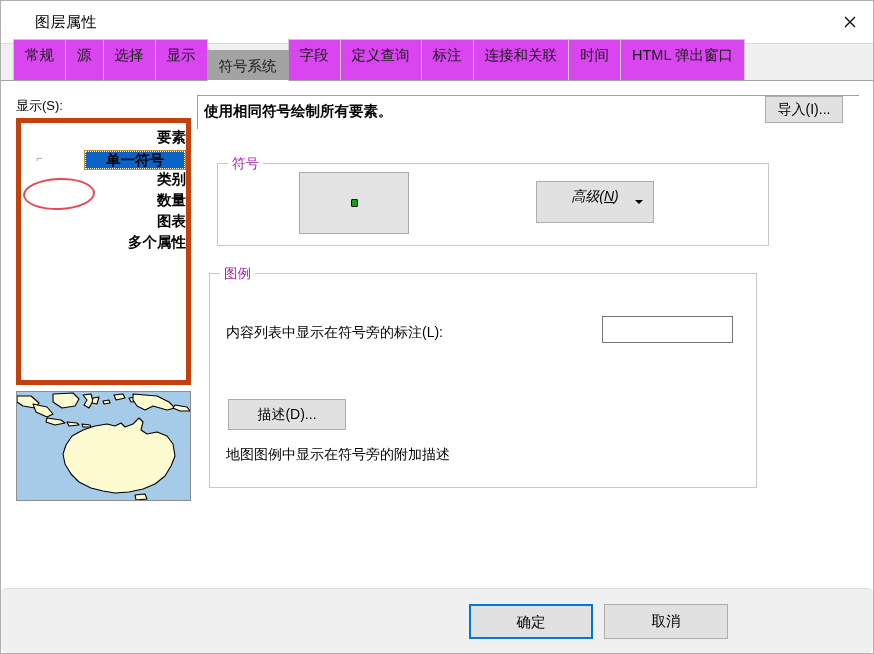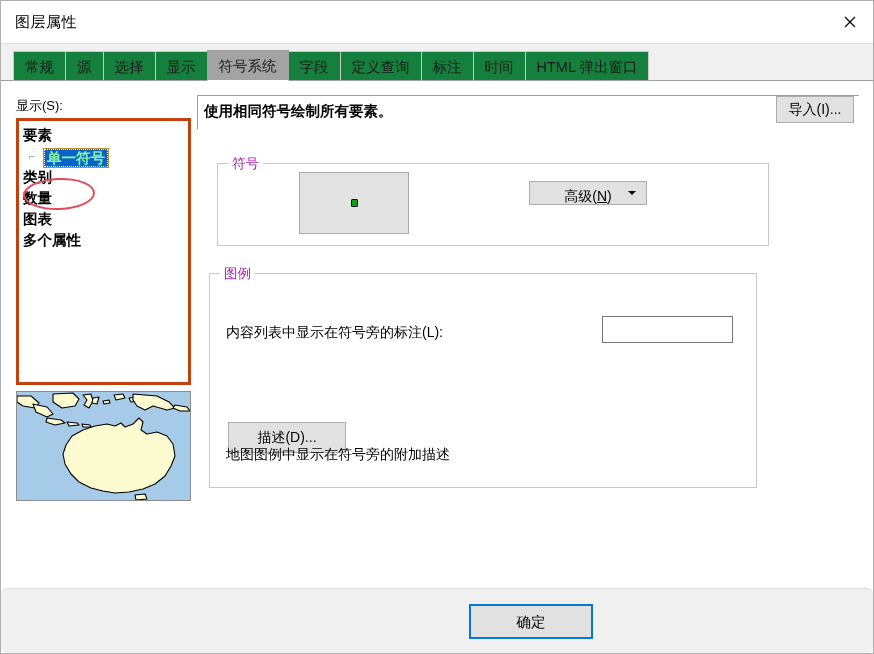--- a/index.html
+++ b/index.html
@@ -30,20 +30,21 @@
   }
 
   
   #titlebar {
     height: 42px;
     flex: 0 0 42px;
     background: #ffffff;
     display: flex;
     align-items: center;
     position: relative;
+    padding-left: 20px;
   }
   #title-text {
     margin-left: 14px;
     font-size: 15px;
     color: #000000;
     letter-spacing: 0.5px;
   }
   #close-button {
     position: absolute;
     right: 0; top: 0;
@@ -70,25 +71,25 @@
   #tabstrip::after {
     content: "";
     position: absolute;
     left: 0; right: 0; bottom: 0;
     height: 1px;
     background: #a0a0a0;
   }
   .tab {
     position: relative;
     z-index: 2;
-    height: 30px;
+    height: 42px;
     line-height: 30px;
     padding: 0 11px;
     font-size: 14.5px;
-    background: #15803d;
+    background: #d946ef;
     border: 1px solid #c8c8c8;
     border-bottom: 1px solid #a0a0a0;
     margin-right: -1px;
     box-sizing: border-box;
     white-space: nowrap;
     cursor: default;
     color: #1a1a1a;
   }
   .tab.active {
     background: #a3a3a3;
@@ -119,24 +120,25 @@
     font-size: 13px;
     margin-bottom: 3px;
     color: #000;
   }
   .underline-key { text-decoration: underline; }
 
   #tree-list {
     width: 175px;
     height: 267px;
     background: #ffffff;
-    border: 3px solid #c2410c;
+    border: 5px solid #c2410c;
     box-sizing: border-box;
     padding: 4px 0 0 4px;
     overflow: hidden;
+    text-align: right;
   }
   .tree-node {
     font-size: 14.5px;
     font-weight: bold;
     line-height: 21px;
     height: 21px;
     color: #000;
     white-space: nowrap;
     cursor: default;
     position: relative;
@@ -152,24 +154,24 @@
     position: absolute;
     left: 6px; top: 0;
     width: 12px; height: 21px;
     color: #9a9a9a;
     font-size: 11px;
     line-height: 21px;
   }
   .tree-child .selected-label {
     display: inline-block;
     background: #0a64c8;
-    color: #86efac;
+    color: #000000;
     font-size: 14.5px;
     font-weight: bold;
-    padding: 0 3px;
+    padding: 0 21px;
     outline: 1px dotted #ffffff;
     outline-offset: -2px;
     border: 1px solid #c08a30;
     line-height: 18px;
     vertical-align: middle;
   }
 
   
   #red-ellipse {
     position: absolute;
@@ -226,21 +228,21 @@
     border: 1px solid #adadad;
     font-size: 14px;
     color: #000;
     cursor: default;
     box-sizing: border-box;
     text-align: center;
     font-family: "Liberation Sans", "DejaVu Sans", sans-serif;
   }
   #import-button {
     position: absolute;
-    right: 5px;
+    right: 16px;
     top: 0;
     width: 78px;
     height: 27px;
     line-height: 25px;
   }
 
   
   .groupbox {
     position: absolute;
     border: 1px solid #c8c8c8;
@@ -278,26 +280,27 @@
   }
   #point-symbol {
     width: 7px; height: 8px;
     background: #139d13;
     border: 1px solid #141414;
     box-sizing: border-box;
     border-radius: 1px;
   }
   #advanced-button {
     position: absolute;
-    left: 311px;
+    left: 318px;
     top: 17px;
     width: 118px;
-    height: 24px;
+    height: 42px;
     line-height: 29px;
     position: absolute;
+    font-style: italic;
   }
   #advanced-button .arrow {
     position: absolute;
     right: 10px;
     top: 50%;
     margin-top: -2px;
     width: 0; height: 0;
     border-left: 4px solid transparent;
     border-right: 4px solid transparent;
     border-top: 4px solid #000;
@@ -330,21 +333,20 @@
     padding: 0 4px;
     outline: none;
   }
   #description-button {
     position: absolute;
     left: 18px;
     top: 125px;
     width: 118px;
     height: 31px;
     line-height: 29px;
-    margin-top: 23px;
   }
   #legend-desc-text {
     position: absolute;
     left: 16px;
     top: 172px;
     font-size: 14px;
     white-space: nowrap;
   }
 
   
@@ -396,20 +398,21 @@
 
   <div id="tabstrip">
     <div class="tab">常规</div>
     <div class="tab">源</div>
     <div class="tab">选择</div>
     <div class="tab">显示</div>
     <div class="tab active">符号系统</div>
     <div class="tab">字段</div>
     <div class="tab">定义查询</div>
     <div class="tab">标注</div>
+    <div class="tab">连接和关联</div>
     <div class="tab">时间</div>
     <div class="tab">HTML 弹出窗口</div>
   </div>
 
   <div id="content">
 
     <div id="left-col">
       <div class="field-label">显示(S):</div>
 
       <div id="tree-list">
@@ -484,15 +487,16 @@
         <input id="legend-label-input" type="text" value="" style="">
         <div class="btn" id="description-button">描述(D)...</div>
         <div id="legend-desc-text">地图图例中显示在符号旁的附加描述</div>
       </div>
 
     </div>
   </div>
 
   <div id="footer">
     <div class="btn footer-btn" id="ok-button">确定</div>
+    <div class="btn footer-btn" id="cancel-button">取消</div>
   </div>
 
 </div>
 
 </body></html>

